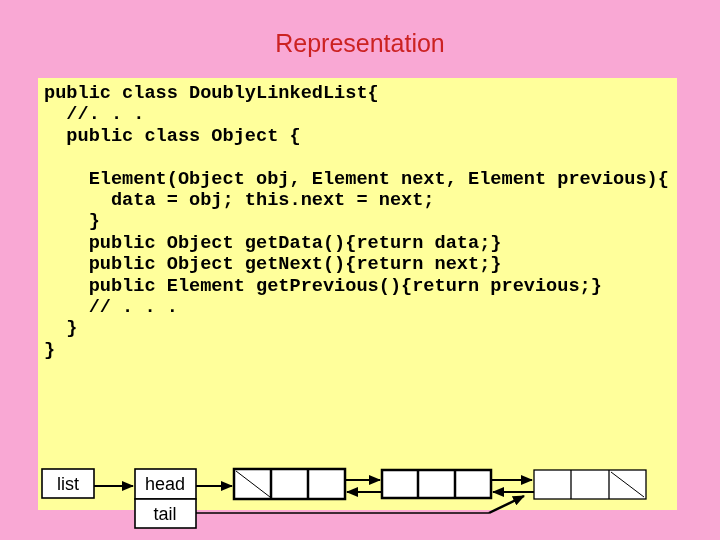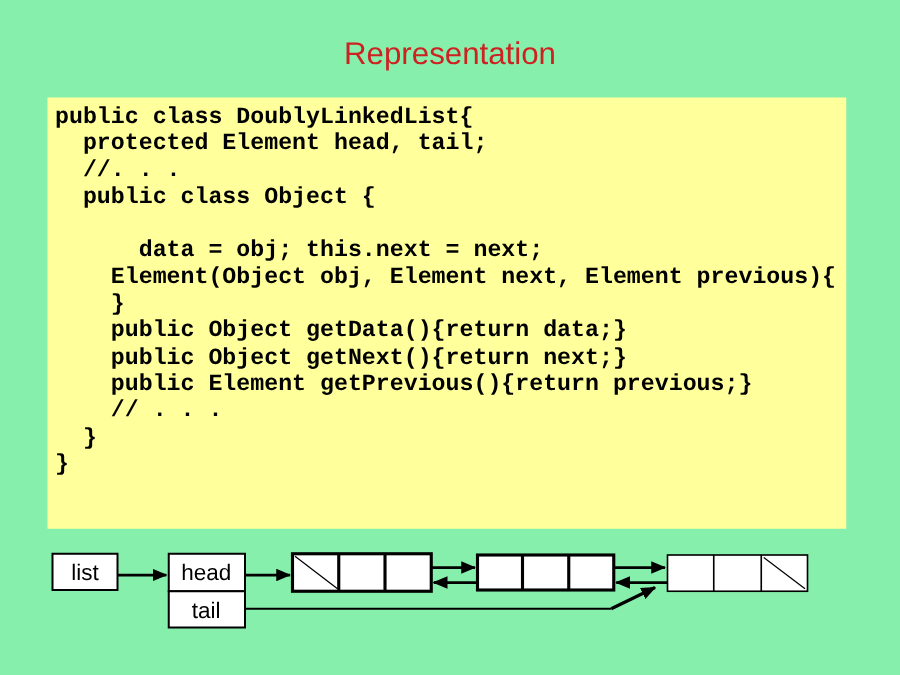--- a/index.html
+++ b/index.html
@@ -1,60 +1,59 @@
 <!DOCTYPE html>
 <html style="--title-color: #cc2222; --code-bg: #ffff9b; --code-text: #000000; --line-color: #000000;"><head>
 <meta charset="utf-8">
 <style>
   html, body { margin:0; padding:0; background:#ffffff; }
   .slide {
-    position:relative; width:720px; height:540px; background:#86efac;
+    position:relative; width:720px; height:540px; background:#f9a8d4;
     font-family:"Liberation Sans", sans-serif; overflow:hidden;
   }
   .slide-title {
     position:absolute; left:0; top:30px; width:720px;
     text-align:center; font-size:25px; line-height:26px;
     color:var(--title-color, #cc2222); letter-spacing:0px;
   }
   .code-block {
-    position:absolute; left:38px; top:78px; width:639px; height:345px;
+    position:absolute; left:38px; top:78px; width:639px; height:432px;
     background:var(--code-bg, #ffff9b);
     box-sizing:border-box; padding:5px 0 0 6px; overflow:hidden;
   }
   .code-line {
     font-family:"Liberation Mono", "DejaVu Sans Mono", monospace;
     font-weight:bold; font-size:18.6px; line-height:21.4px; height:21.4px;
     white-space:pre; color:var(--code-text, #000000);
   }
-  .diagram { position:absolute; left:0; top:429px; width:692px; height:85px; }
+  .diagram { position:absolute; left:0; top:455px; width:692px; height:85px; }
   .diagram svg { display:block; }
   .diagram text {
     font-family:"Liberation Sans", sans-serif; font-size:18px;
     fill:var(--line-color, #000000);
   }
   .shape { stroke:var(--line-color, #000000); fill:none; }
   .boxfill { fill:#ffffff; stroke:var(--line-color, #000000); }
   .arrowfill { fill:var(--line-color, #000000); }
 </style>
 </head>
 <body>
 
 <div class="slide">
 
   <div class="slide-title">Representation</div>
 
   <div class="code-block">
     <div>
         <div class="code-line">public class DoublyLinkedList{</div>
-        <div class="code-line">  protected Element head, tail;</div>
         <div class="code-line">  //. . .</div>
         <div class="code-line">  public class Object {</div>
         <div class="code-line"></div>
+        <div class="code-line">    Element(Object obj, Element next, Element previous){</div>
         <div class="code-line">      data = obj; this.next = next;</div>
-        <div class="code-line">    Element(Object obj, Element next, Element previous){</div>
         <div class="code-line">    }</div>
         <div class="code-line">    public Object getData(){return data;}</div>
         <div class="code-line">    public Object getNext(){return next;}</div>
         <div class="code-line">    public Element getPrevious(){return previous;}</div>
         <div class="code-line">    // . . .</div>
         <div class="code-line">  }</div>
         <div class="code-line">}</div>
       </div>
   </div>
 

